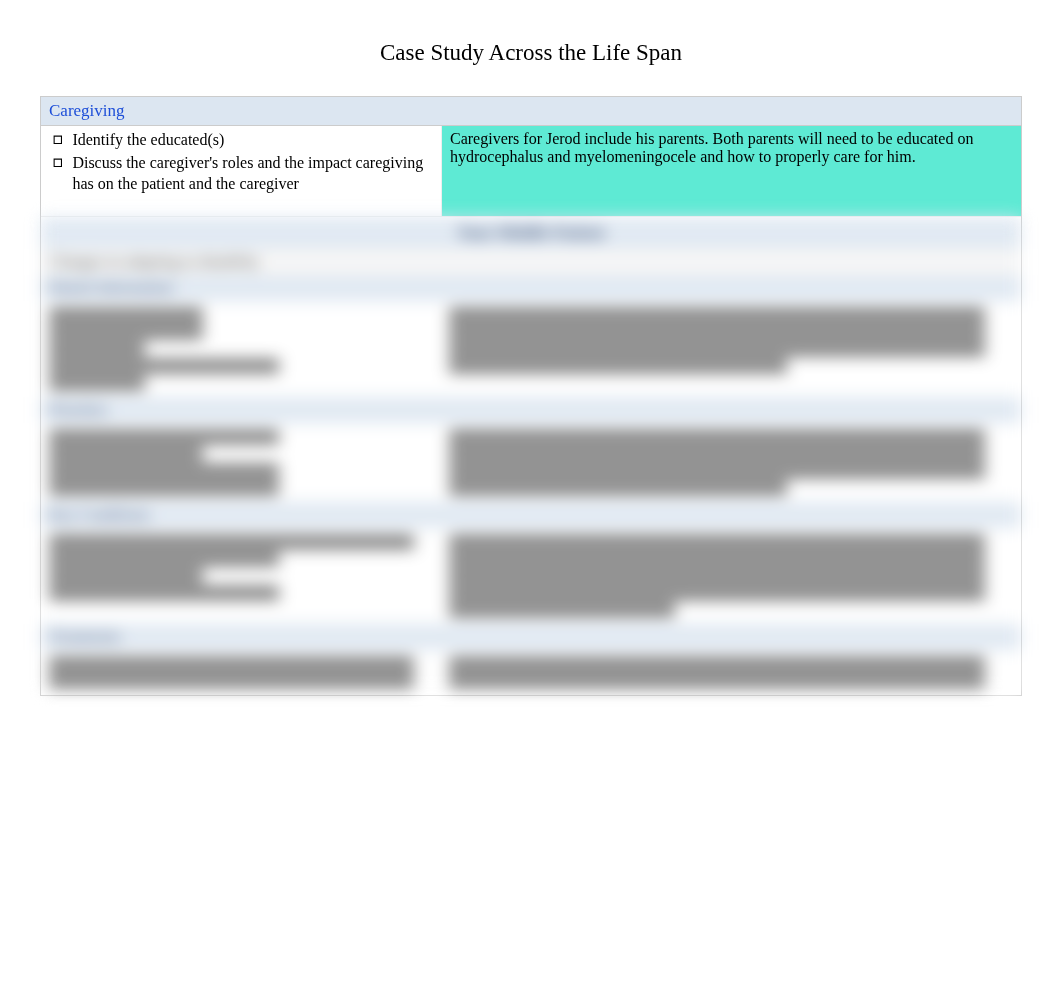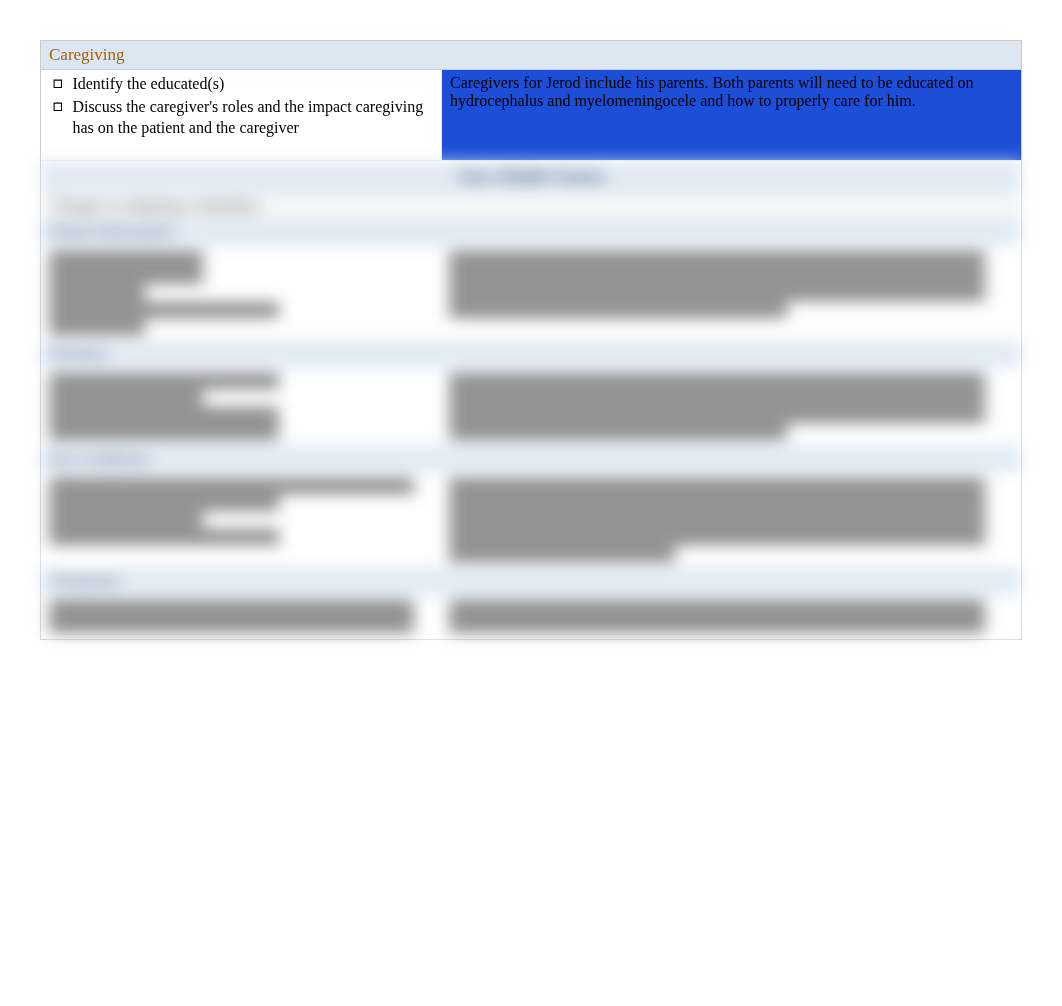--- a/index.html
+++ b/index.html
@@ -24,42 +24,42 @@
       margin-bottom: 30px;
       color: #000;
     }
     .table-container {
       border: 1px solid #ccc;
       margin: 0 auto;
       width: 100%;
     }
     .section-header {
       background: #dce6f1;
-      color: #a16207;
+      color: #1d4ed8;
       font-size: 17px;
       padding: 4px 8px;
       border-bottom: 1px solid #ccc;
     }
     .row {
       display: flex;
       border-bottom: 1px solid #eee;
     }
     .cell-left {
       width: 400px;
       padding: 4px 8px 20px 8px;
       font-size: 16px;
       color: #000;
       background: #fff;
     }
     .cell-right {
       flex: 1;
       padding: 4px 8px 20px 8px;
       font-size: 16px;
       color: #000;
-      background: #1d4ed8;
+      background: #5eead4;
       border-left: 1px solid #eee;
     }
     .bullet-list {
       list-style: none;
       padding-left: 4px;
     }
     .bullet-list li {
       display: flex;
       align-items: flex-start;
       margin-bottom: 2px;
@@ -121,20 +121,21 @@
     }
     .blur-line.short { width: 40%; }
     .blur-line.med { width: 60%; }
     .blur-line.long { width: 95%; }
     .blur-line.xshort { width: 25%; }
   </style>
 </head>
 <body>
 
 <div class="page">
+  <h1 class="title">Case Study Across the Life Span</h1>
 
   <div class="table-container">
 
     <div class="section-header">Caregiving</div>
 
     <div class="row">
       <div class="cell-left">
         <ul class="bullet-list">
           <li>
             <span class="bullet">🞐</span>

